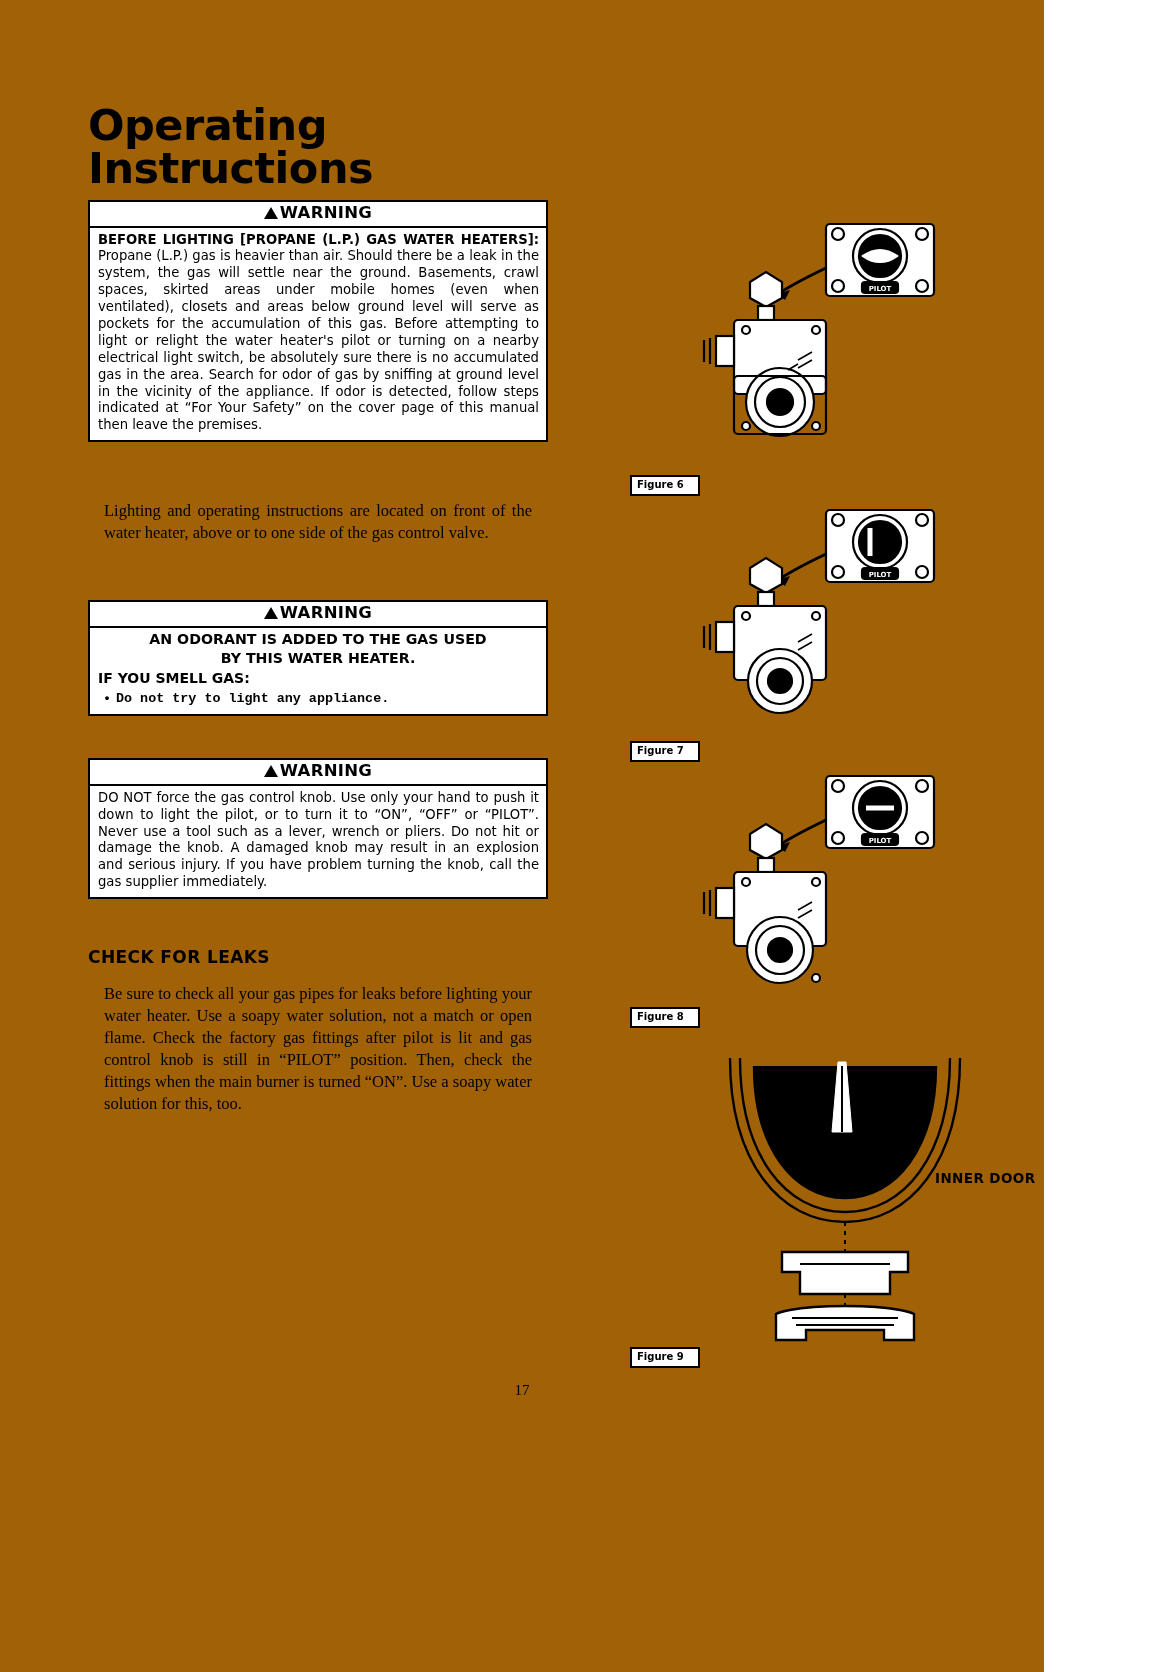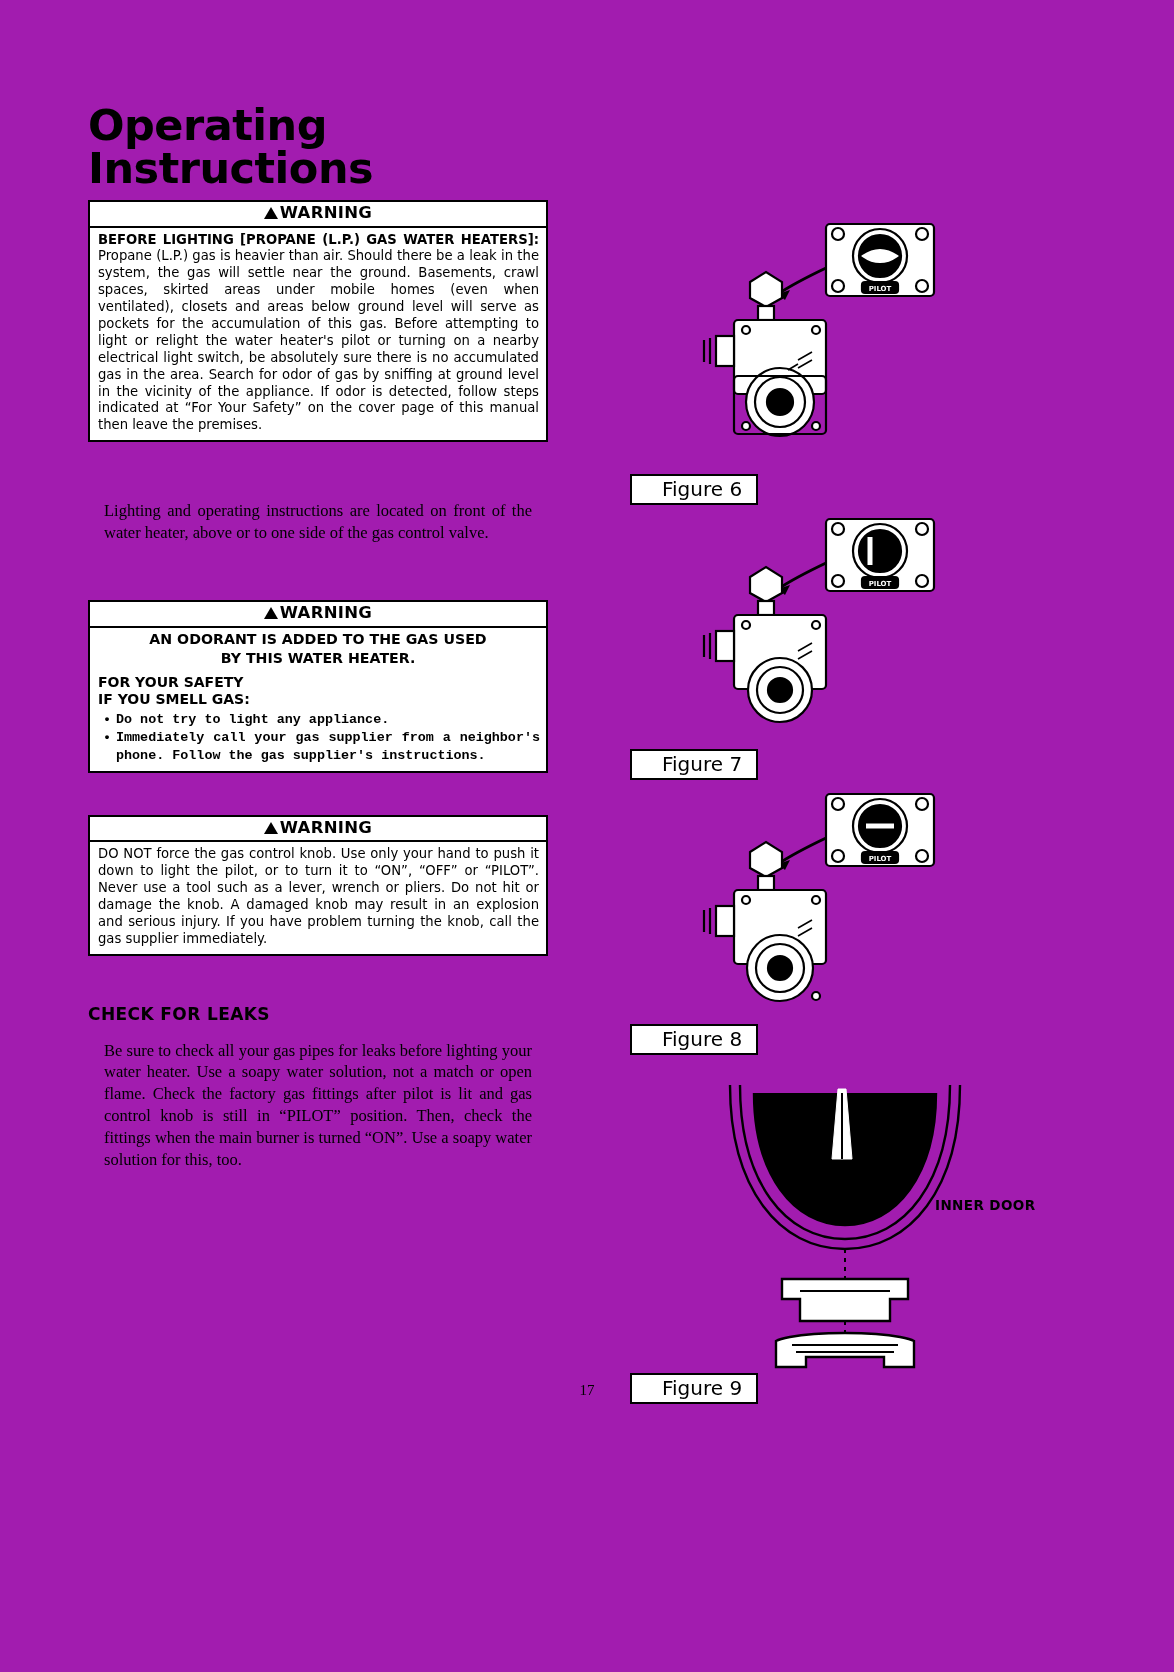--- a/index.html
+++ b/index.html
@@ -2,23 +2,23 @@
 <html><head>
 <meta charset="utf-8">
 <style>
   html, body {
     margin: 0;
     padding: 0;
     background: #ffffff;
   }
   .page {
     position: relative;
-    width: 1174px;
+    width: 1044px;
     height: 1672px;
-    background: #a21caf;
+    background: #a16207;
     font-family: "Liberation Serif", serif;
     color: #000000;
     overflow: hidden;
   }
 
   
   .left-col {
     position: absolute;
     left: 88px;
     top: 104px;
@@ -135,23 +135,23 @@
     position: absolute;
     left: 630px;
     top: 220px;
     width: 460px;
   }
   .fig-block { position: relative; }
   .fig-label {
     display: inline-block;
     border: 2px solid #000;
     font-family: "DejaVu Sans", sans-serif;
-    font-weight: normal;
-    font-size: 20px;
-    padding: 3px 14px 4px 30px;
+    font-weight: bold;
+    font-size: 10px;
+    padding: 3px 14px 4px 5px;
     line-height: 1;
     background: #fff;
   }
   .fig-img { position: relative; }
 
   .inner-door-label {
     position: absolute;
     font-family: "DejaVu Sans", sans-serif;
     font-weight: bold;
     font-size: 13.5px;
@@ -191,25 +191,23 @@
     <p class="body-para">Lighting and operating instructions are located on front of the water heater, above or to one side of the gas control valve.</p>
 
     <div class="spacer-40"></div>
 
     <div class="warn-box">
       <div class="warn-head">
         <span class="tri"></span><span>WARNING</span>
       </div>
       <div class="warn-center">AN ODORANT IS ADDED TO THE GAS USED</div>
       <div class="warn-center" style="padding-top:0;">BY THIS WATER HEATER.</div>
-      <div class="warn-left-bold">FOR YOUR SAFETY</div>
       <div class="warn-left-bold" style="padding-top:0;">IF YOU SMELL GAS:</div>
       <ul class="warn-list">
         <li>Do not try to light any appliance.</li>
-        <li>Immediately call your gas supplier from a neighbor's phone. Follow the gas supplier's instructions.</li>
       </ul>
     </div>
 
     <div class="spacer-34"></div>
 
     <div class="warn-box">
       <div class="warn-head">
         <span class="tri"></span><span>WARNING</span>
       </div>
       <div class="warn-body">DO NOT force the gas control knob. Use only your hand to push it down to light the pilot, or to turn it to “ON”, “OFF” or “PILOT”. Never use a tool such as a lever, wrench or pliers. Do not hit or damage the knob. A damaged knob may result in an explosion and serious injury. If you have problem turning the knob, call the gas supplier immediately.</div>

